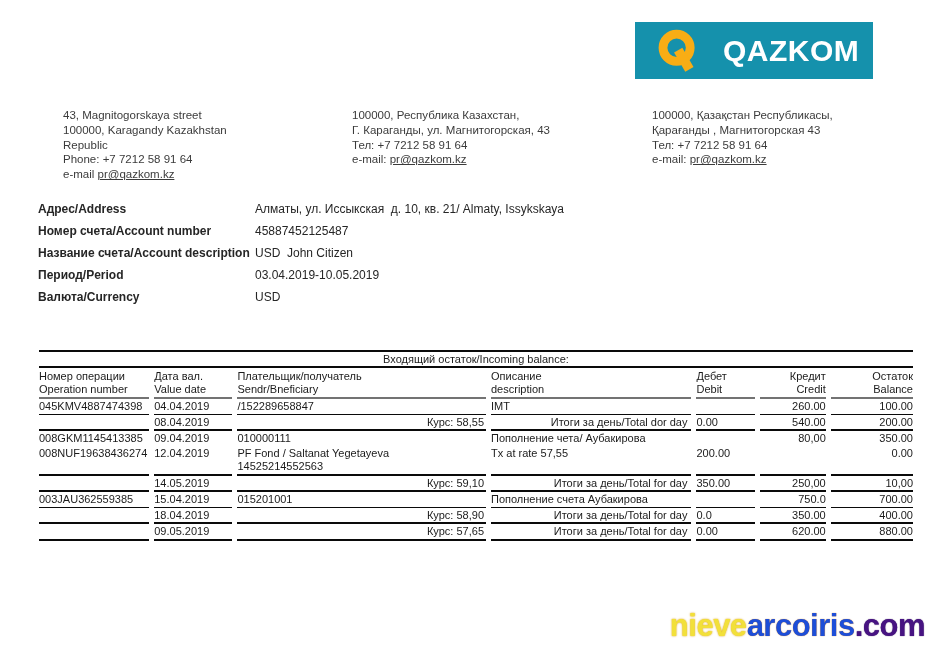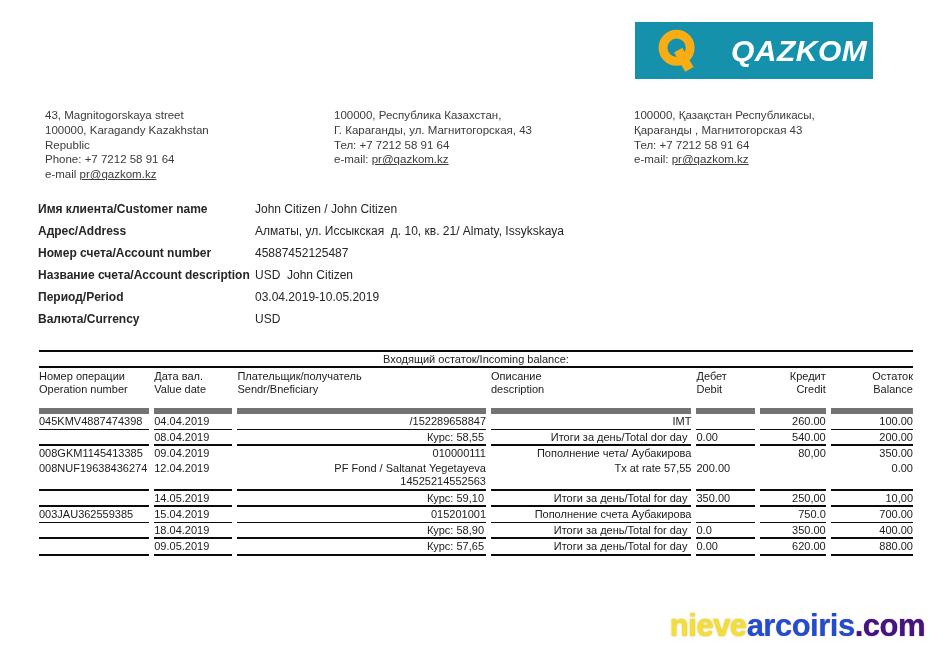--- a/index.html
+++ b/index.html
@@ -3,45 +3,45 @@
 <meta charset="utf-8">
 <style>
   html,body{margin:0;padding:0;background:#fff;}
   .page{position:relative;width:950px;height:671px;background:#ffffff;overflow:hidden;
         font-family:"Liberation Sans",sans-serif;color:#2e2e2e;}
 
   
   .logo{position:absolute;left:635px;top:22px;width:238px;height:57px;background:#1591ac;
         display:flex;align-items:center;}
   .logo svg{margin-left:20px;}
-  .logo-text{color:#ffffff;font-weight:bold;font-size:30px;letter-spacing:.5px;margin-left:28px;font-style:italic;}
-
-  
-  .addr{position:absolute;top:108px;font-size:11.5px;line-height:14.8px;color:#3b3b3b;}
+  .logo-text{color:#ffffff;font-weight:bold;font-size:30px;letter-spacing:.5px;margin-left:20px;}
+
+  
+  .addr{position:absolute;top:108px;font-size:11.5px;line-height:14.8px;color:#3b3b3b;margin-left:18px;}
   .addr-1{left:45px;} .addr-2{left:334px;} .addr-3{left:634px;}
   .addr .email{text-decoration:underline;color:#3b3b3b;cursor:pointer;}
 
   
   .cust{position:absolute;left:38px;top:202px;font-size:12px;color:#262626;}
   .cust-row{display:flex;height:22px;align-items:flex-start;}
   .cust-label{width:217px;font-weight:bold;}
   .cust-value{white-space:pre;}
 
   
   .tablewrap{position:absolute;left:34px;top:350px;width:884px;}
   table{width:100%;border-collapse:separate;border-spacing:5px 0;font-size:11px;color:#1b1b1b;}
   td{padding:1px 0 0 0;vertical-align:top;line-height:13.5px;}
   .inc-label{text-align:center;border-top:2px solid #0a0a0a;border-bottom:2px solid #0a0a0a;
              line-height:14px;padding:0;}
-  .head-row td{border-bottom:6px solid #737373;padding-top:2px;padding-bottom:12px;line-height:13px;}
+  .head-row td{border-bottom:2px solid #737373;padding-top:2px;padding-bottom:1px;line-height:13px;}
   .hl{display:block;}
   .h-credit,.h-balance,.c-credit,.c-balance{text-align:right;}
   tr.b-thin td{border-bottom:1px solid #0a0a0a;}
   tr.b-thick td{border-bottom:2px solid #0a0a0a;margin-top:24px;}
-  .pl,.dl{display:block;text-align:right;}
+  .pl,.dl{display:block;}
   .pl:empty,.dl:empty,.kurs:empty,.dr:empty{display:none;}
   .kurs{display:block;text-align:right;padding-right:2px;}
   .dr{display:block;text-align:right;padding-right:4px;}
   tr td{height:13px;}
 
   
   .wm{position:absolute;right:25px;top:608px;font-size:31px;font-weight:bold;
       letter-spacing:-0.5px;white-space:nowrap;}
   .wm-1{color:#f2e03a;text-shadow:0 0 2px #d99a00;}
   .wm-2{color:#1d4ed8;text-shadow:0 0 1px #c06a10;}
@@ -76,24 +76,20 @@
   </div>
 
   <div class="addr addr-3">
     <div>100000, Қазақстан Республикасы,</div>
     <div>Қарағанды , Магнитогорская 43</div>
     <div>Тел: +7 7212 58 91 64</div>
     <div><span>e-mail: </span><span class="email">pr@qazkom.kz</span></div>
   </div>
 
   <div class="cust">
-    <div class="cust-row">
-      <span class="cust-label">Имя  клиента/Customer name</span>
-      <span class="cust-value">John Citizen / John Citizen</span>
-    </div>
     <div class="cust-row">
       <span class="cust-label">Адрес/Address</span>
       <span class="cust-value">Алматы, ул. Иссыкская  д. 10, кв. 21/ Almaty, Issykskaya</span>
     </div>
     <div class="cust-row">
       <span class="cust-label">Номер счета/Account number</span>
       <span class="cust-value">45887452125487</span>
     </div>
     <div class="cust-row">
       <span class="cust-label">Название счета/Account description</span>

